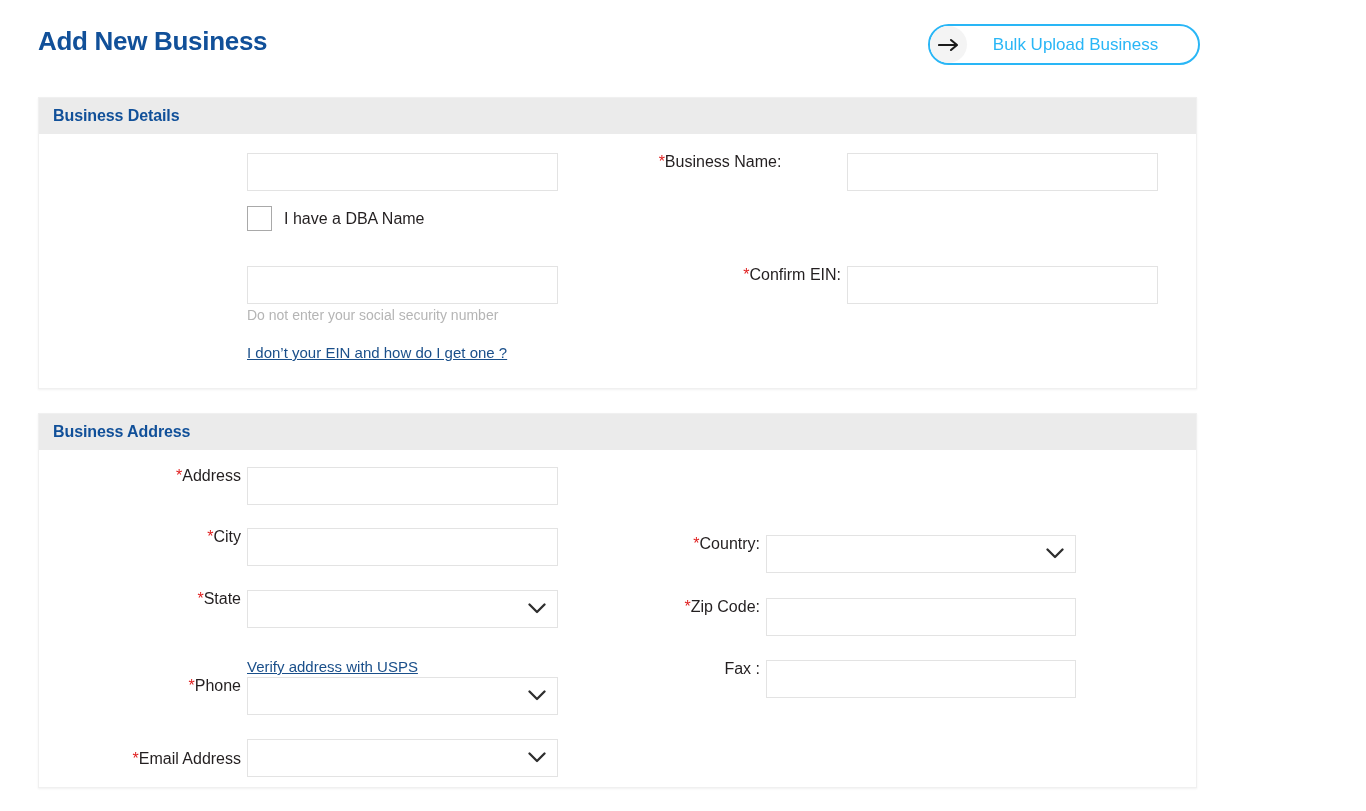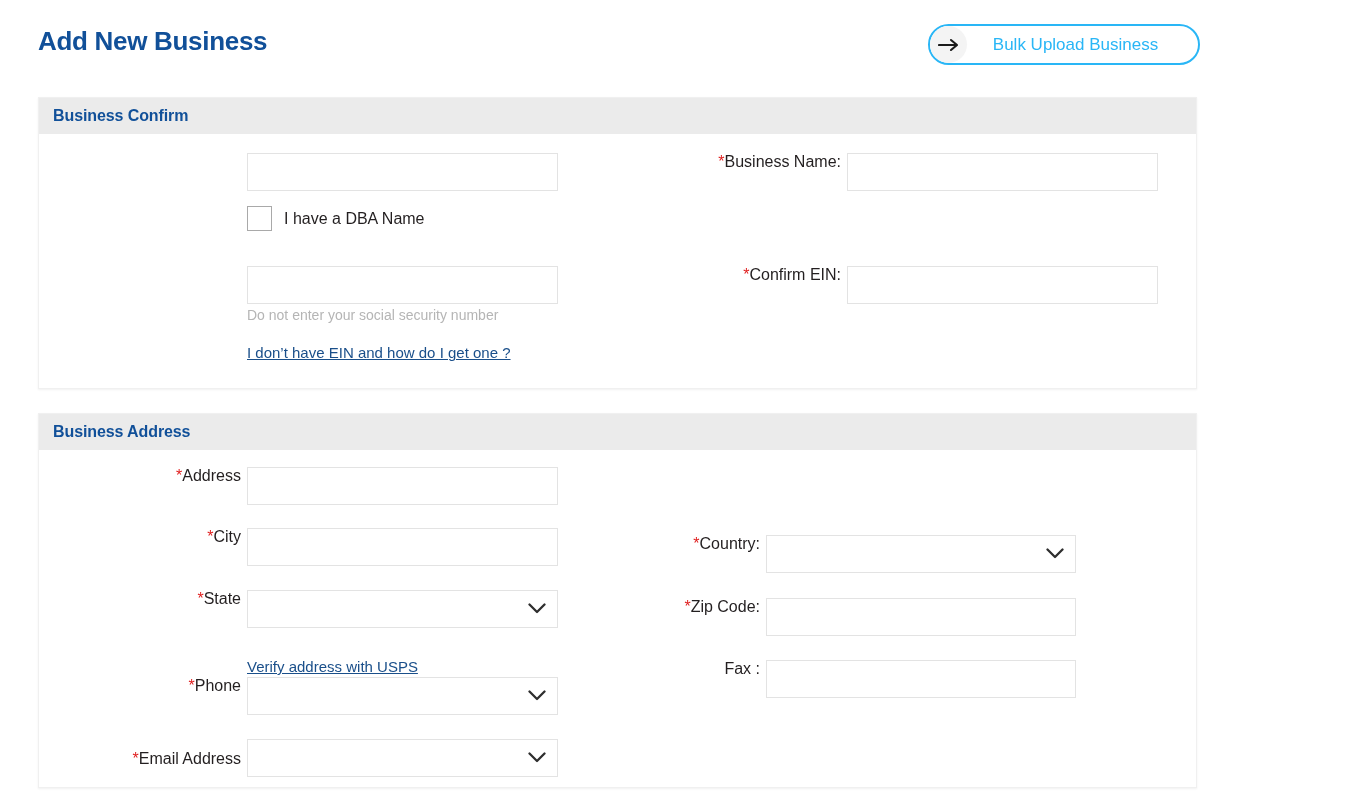--- a/index.html
+++ b/index.html
@@ -198,30 +198,30 @@
           <line x1="1" y1="7" x2="18" y2="7" stroke="#1b1b1b" stroke-width="2.1" stroke-linecap="round"></line>
           <polyline points="13,2 19,7 13,12" fill="none" stroke="#1b1b1b" stroke-width="2.1" stroke-linecap="round" stroke-linejoin="round"></polyline>
         </svg>
       </span>
       <span class="bulk-upload-label">Bulk Upload Business</span>
     </button>
   </div>
 
   <section class="panel" id="panel-details">
     <div class="panel-header">
-      <span class="panel-header-title">Business Confirm</span>
+      <span class="panel-header-title">Business Details</span>
     </div>
     <div class="panel-body">
 
       <div class="field" style="left:0px; top:19px; width:520px; justify-content:flex-end;">
         <span class="field-label"><span class="req">*</span><span>Business Type:</span></span>
       </div>
       <input class="input-box" type="text" style="position: absolute; left: 208px; top: 19px; width: 311px;" placeholder="">
 
-      <div class="field" style="left:560px; top:19px; width:248px; justify-content:flex-end;">
+      <div class="field" style="left:560px; top:19px; width:248px; justify-content:center;">
         <span class="field-label"><span class="req">*</span><span>Business Name:</span></span>
       </div>
       <input class="input-box" type="text" style="position: absolute; left: 808px; top: 19px; width: 311px;" placeholder="">
 
       <div class="checkbox-row" style="left:208px; top:72px;">
         <span class="checkbox-box"></span>
         <span class="checkbox-label">I have a DBA Name</span>
       </div>
 
       <div class="field" style="left:0px; top:132px; width:520px; justify-content:flex-end;">
@@ -229,21 +229,21 @@
       </div>
       <input class="input-box" type="text" style="position: absolute; left: 208px; top: 132px; width: 311px;" placeholder="">
 
       <div class="field" style="left:560px; top:132px; width:248px; justify-content:flex-end;">
         <span class="field-label"><span class="req">*</span><span>Confirm EIN:</span></span>
       </div>
       <input class="input-box" type="text" style="position: absolute; left: 808px; top: 132px; width: 311px;" placeholder="">
 
       <div class="hint-text" style="left:208px; top:165px;margin-top:8px;">Do not enter your social security number</div>
 
-      <a class="link-text" style="left:208px; top:210px;">I don’t have EIN and how do I get one ?</a>
+      <a class="link-text" style="left:208px; top:210px;">I don’t your EIN and how do I get one ?</a>
 
     </div>
   </section>
 
   <section class="panel" id="panel-address">
     <div class="panel-header">
       <span class="panel-header-title">Business Address</span>
     </div>
     <div class="panel-body">
 

